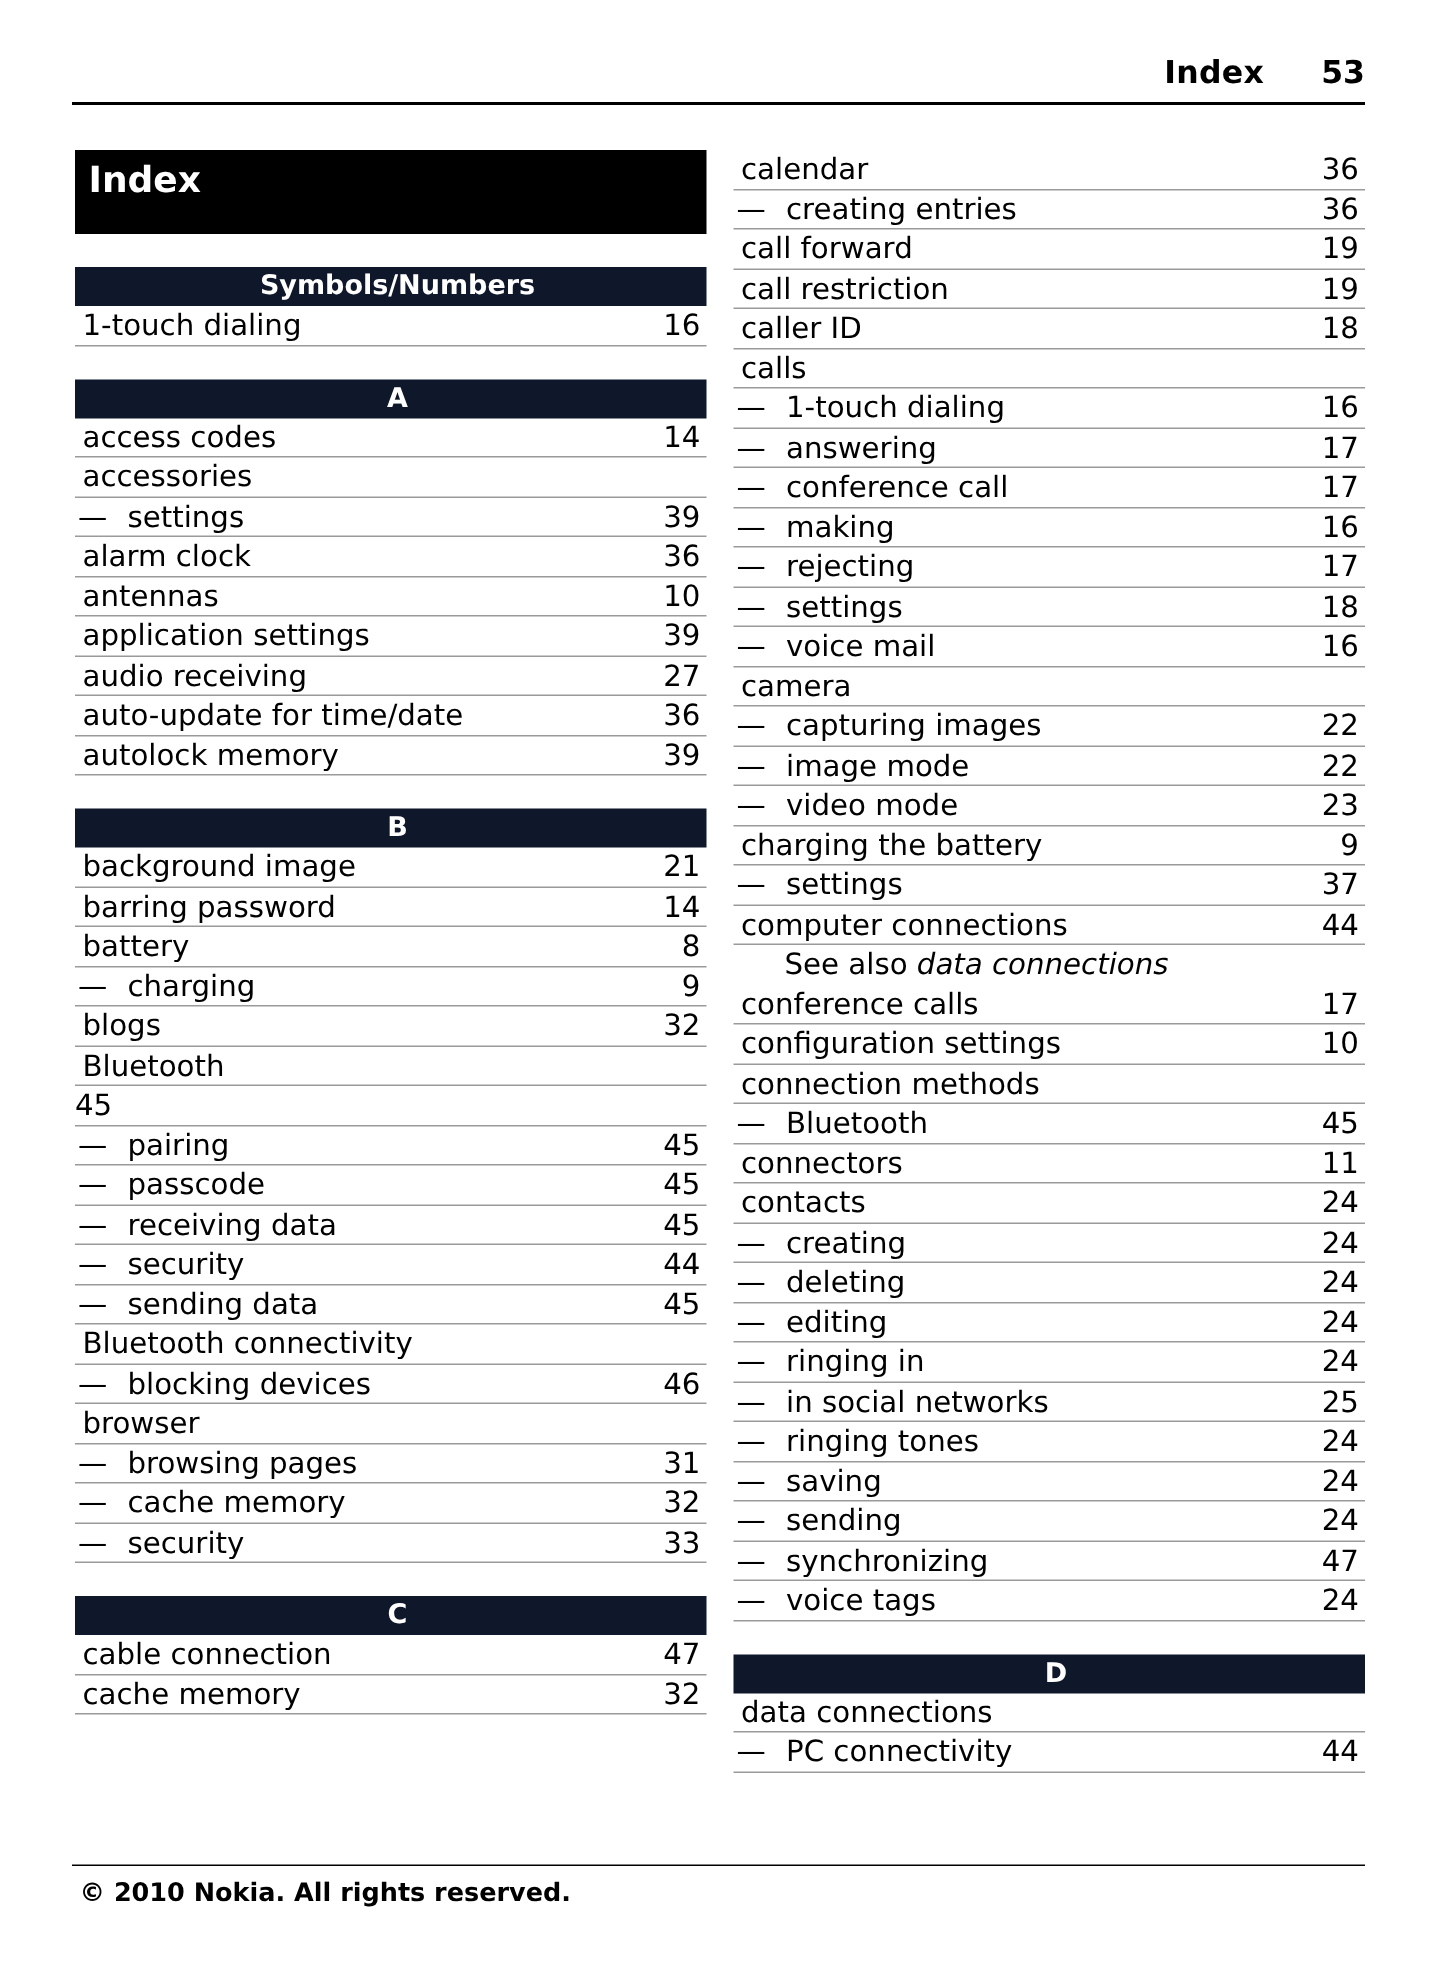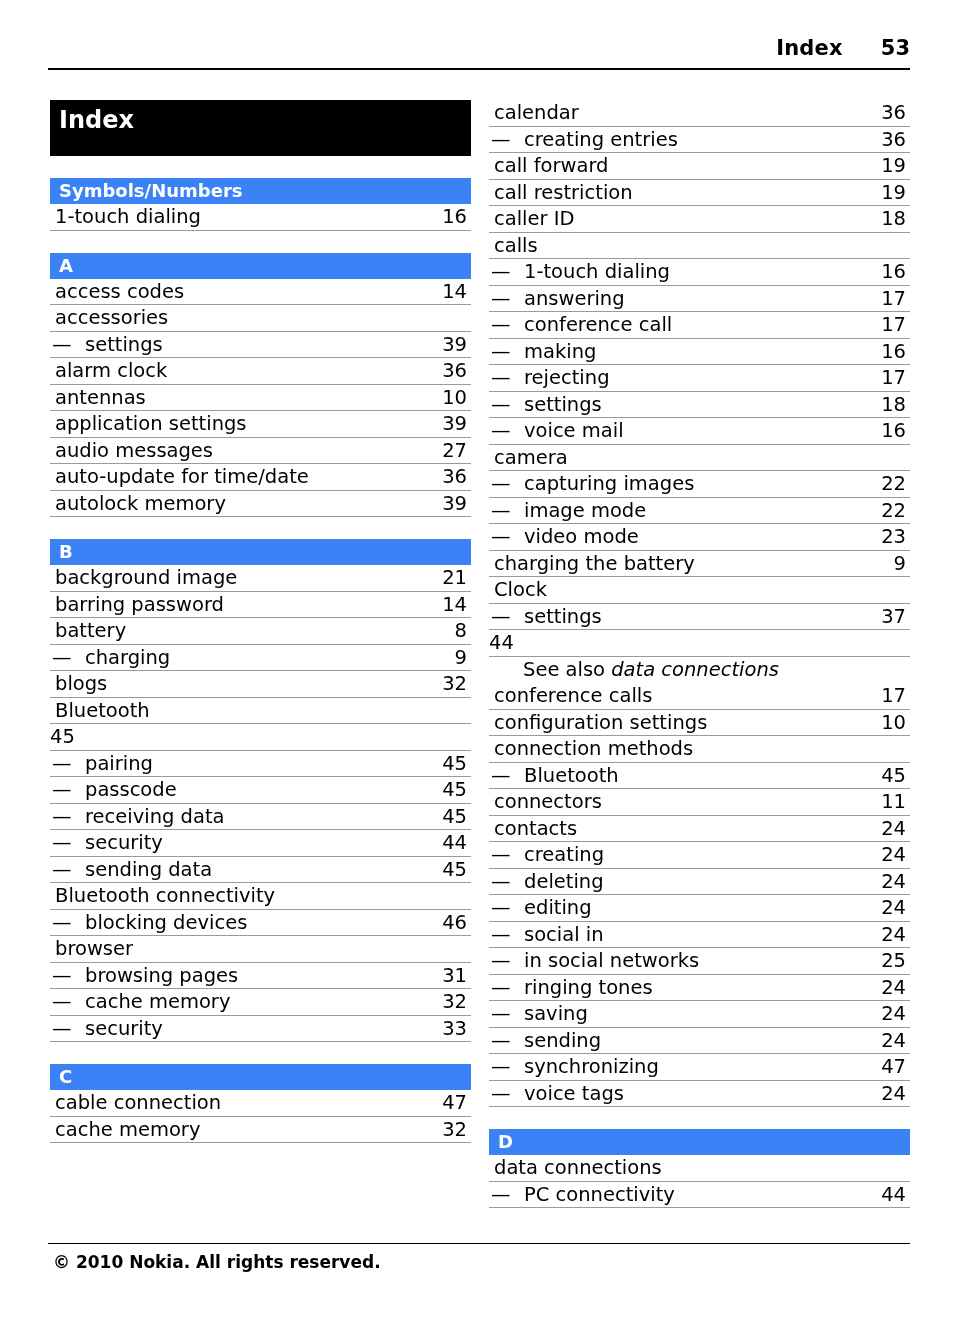--- a/index.html
+++ b/index.html
@@ -76,26 +76,27 @@
     margin-bottom: 20px;
   }
   .index-title-bar .label {
     font-size: 24px;
     font-weight: bold;
     line-height: 30px;
   }
 
   
   .section-bar {
-    background: #3b82f6;
+    background: #0f172a;
     color: #ffffff;
     height: 26px;
     box-sizing: border-box;
     padding: 1px 0 0 9px;
     margin-top: 22px;
+    text-align: center;
   }
   .section-bar .label {
     font-size: 18px;
     font-weight: bold;
     line-height: 24px;
   }
 
   
   .entry {
     display: flex;
@@ -190,21 +191,21 @@
         </div>
         <div class="entry">
           <span class="entry-label">antennas</span>
           <span class="entry-page">10</span>
         </div>
         <div class="entry">
           <span class="entry-label">application settings</span>
           <span class="entry-page">39</span>
         </div>
         <div class="entry">
-          <span class="entry-label">audio messages</span>
+          <span class="entry-label">audio receiving</span>
           <span class="entry-page">27</span>
         </div>
         <div class="entry">
           <span class="entry-label">auto-update for time/date</span>
           <span class="entry-page">36</span>
         </div>
         <div class="entry">
           <span class="entry-label">autolock memory</span>
           <span class="entry-page">39</span>
         </div>
@@ -356,29 +357,26 @@
           <span class="entry-page">22</span>
         </div>
         <div class="entry sub">
           <span class="entry-label"><span class="dash">—</span><span>video mode</span></span>
           <span class="entry-page">23</span>
         </div>
         <div class="entry">
           <span class="entry-label">charging the battery</span>
           <span class="entry-page">9</span>
         </div>
-        <div class="entry">
-          <span class="entry-label">Clock</span>
-          <span class="entry-page"></span>
-        </div>
         <div class="entry sub">
           <span class="entry-label"><span class="dash">—</span><span>settings</span></span>
           <span class="entry-page">37</span>
         </div>
         <div class="entry">
+          <span class="entry-label">computer connections</span>
           <span class="entry-page">44</span>
         </div>
         <div class="see-also"><span>See also</span> <span class="target">data connections</span></div>
         <div class="entry">
           <span class="entry-label">conference calls</span>
           <span class="entry-page">17</span>
         </div>
         <div class="entry">
           <span class="entry-label">configuration settings</span>
           <span class="entry-page">10</span>
@@ -405,21 +403,21 @@
         </div>
         <div class="entry sub">
           <span class="entry-label"><span class="dash">—</span><span>deleting</span></span>
           <span class="entry-page">24</span>
         </div>
         <div class="entry sub">
           <span class="entry-label"><span class="dash">—</span><span>editing</span></span>
           <span class="entry-page">24</span>
         </div>
         <div class="entry sub">
-          <span class="entry-label"><span class="dash">—</span><span>social in</span></span>
+          <span class="entry-label"><span class="dash">—</span><span>ringing in</span></span>
           <span class="entry-page">24</span>
         </div>
         <div class="entry sub">
           <span class="entry-label"><span class="dash">—</span><span>in social networks</span></span>
           <span class="entry-page">25</span>
         </div>
         <div class="entry sub">
           <span class="entry-label"><span class="dash">—</span><span>ringing tones</span></span>
           <span class="entry-page">24</span>
         </div>

